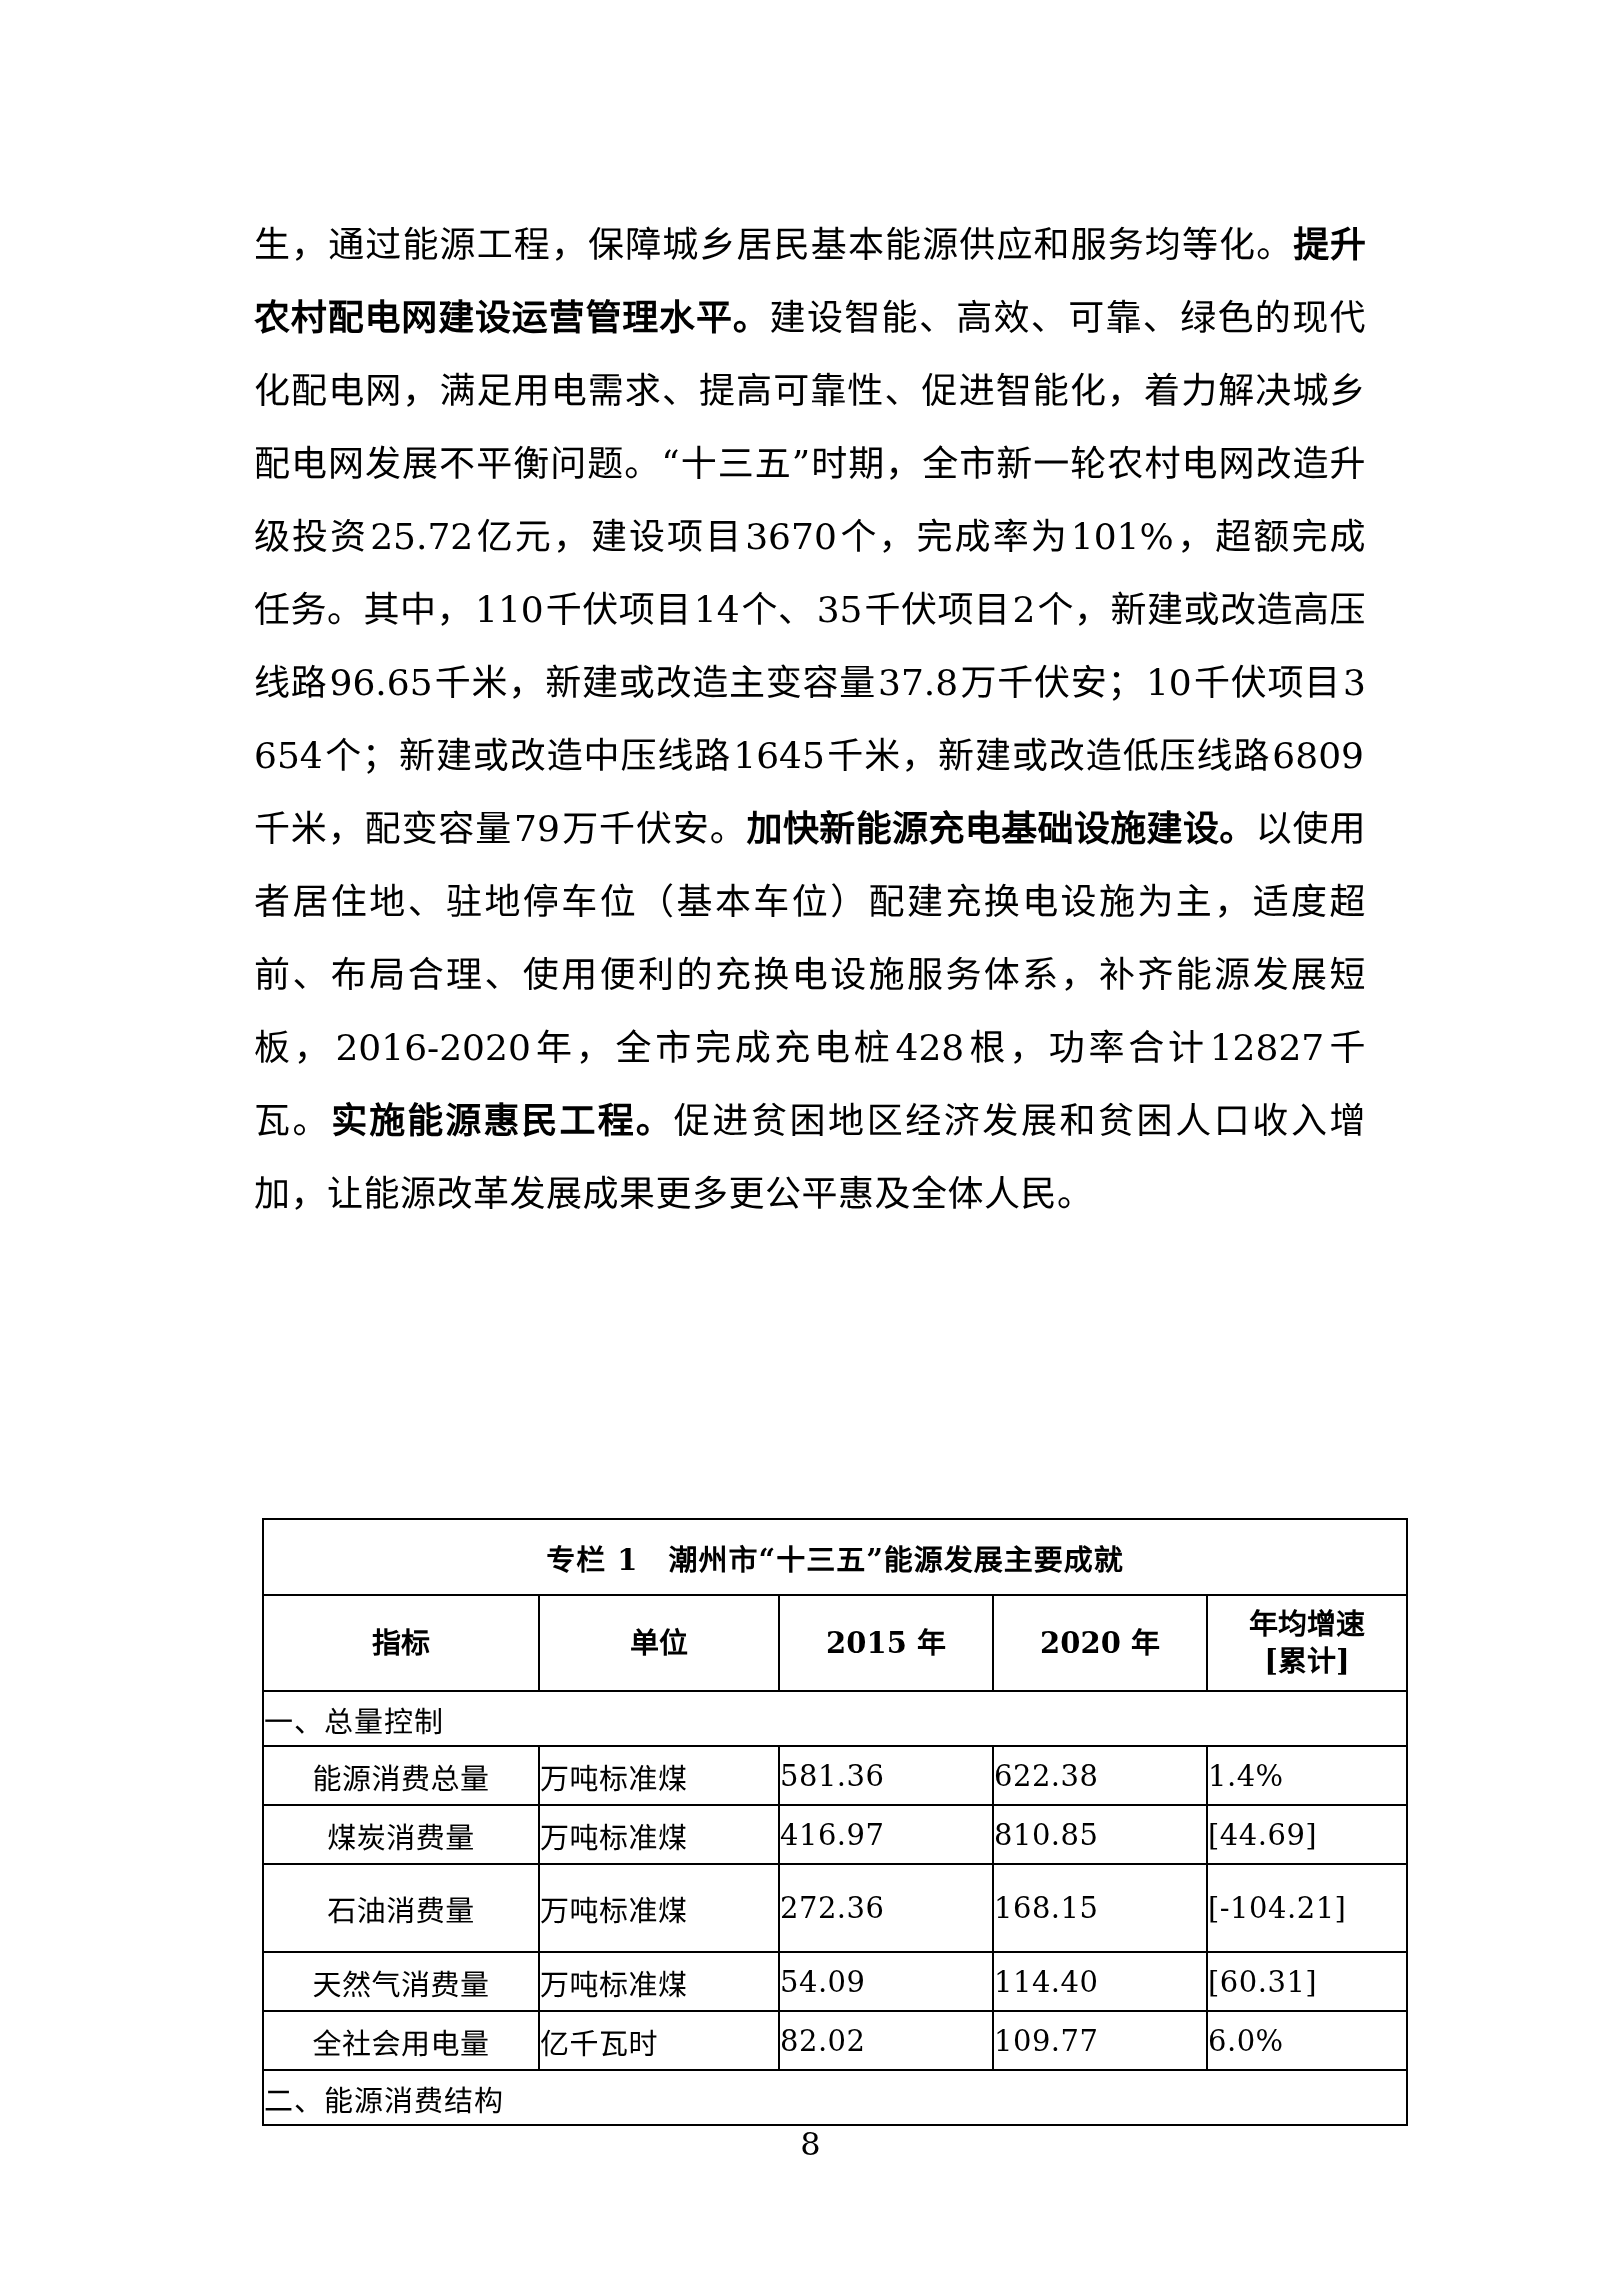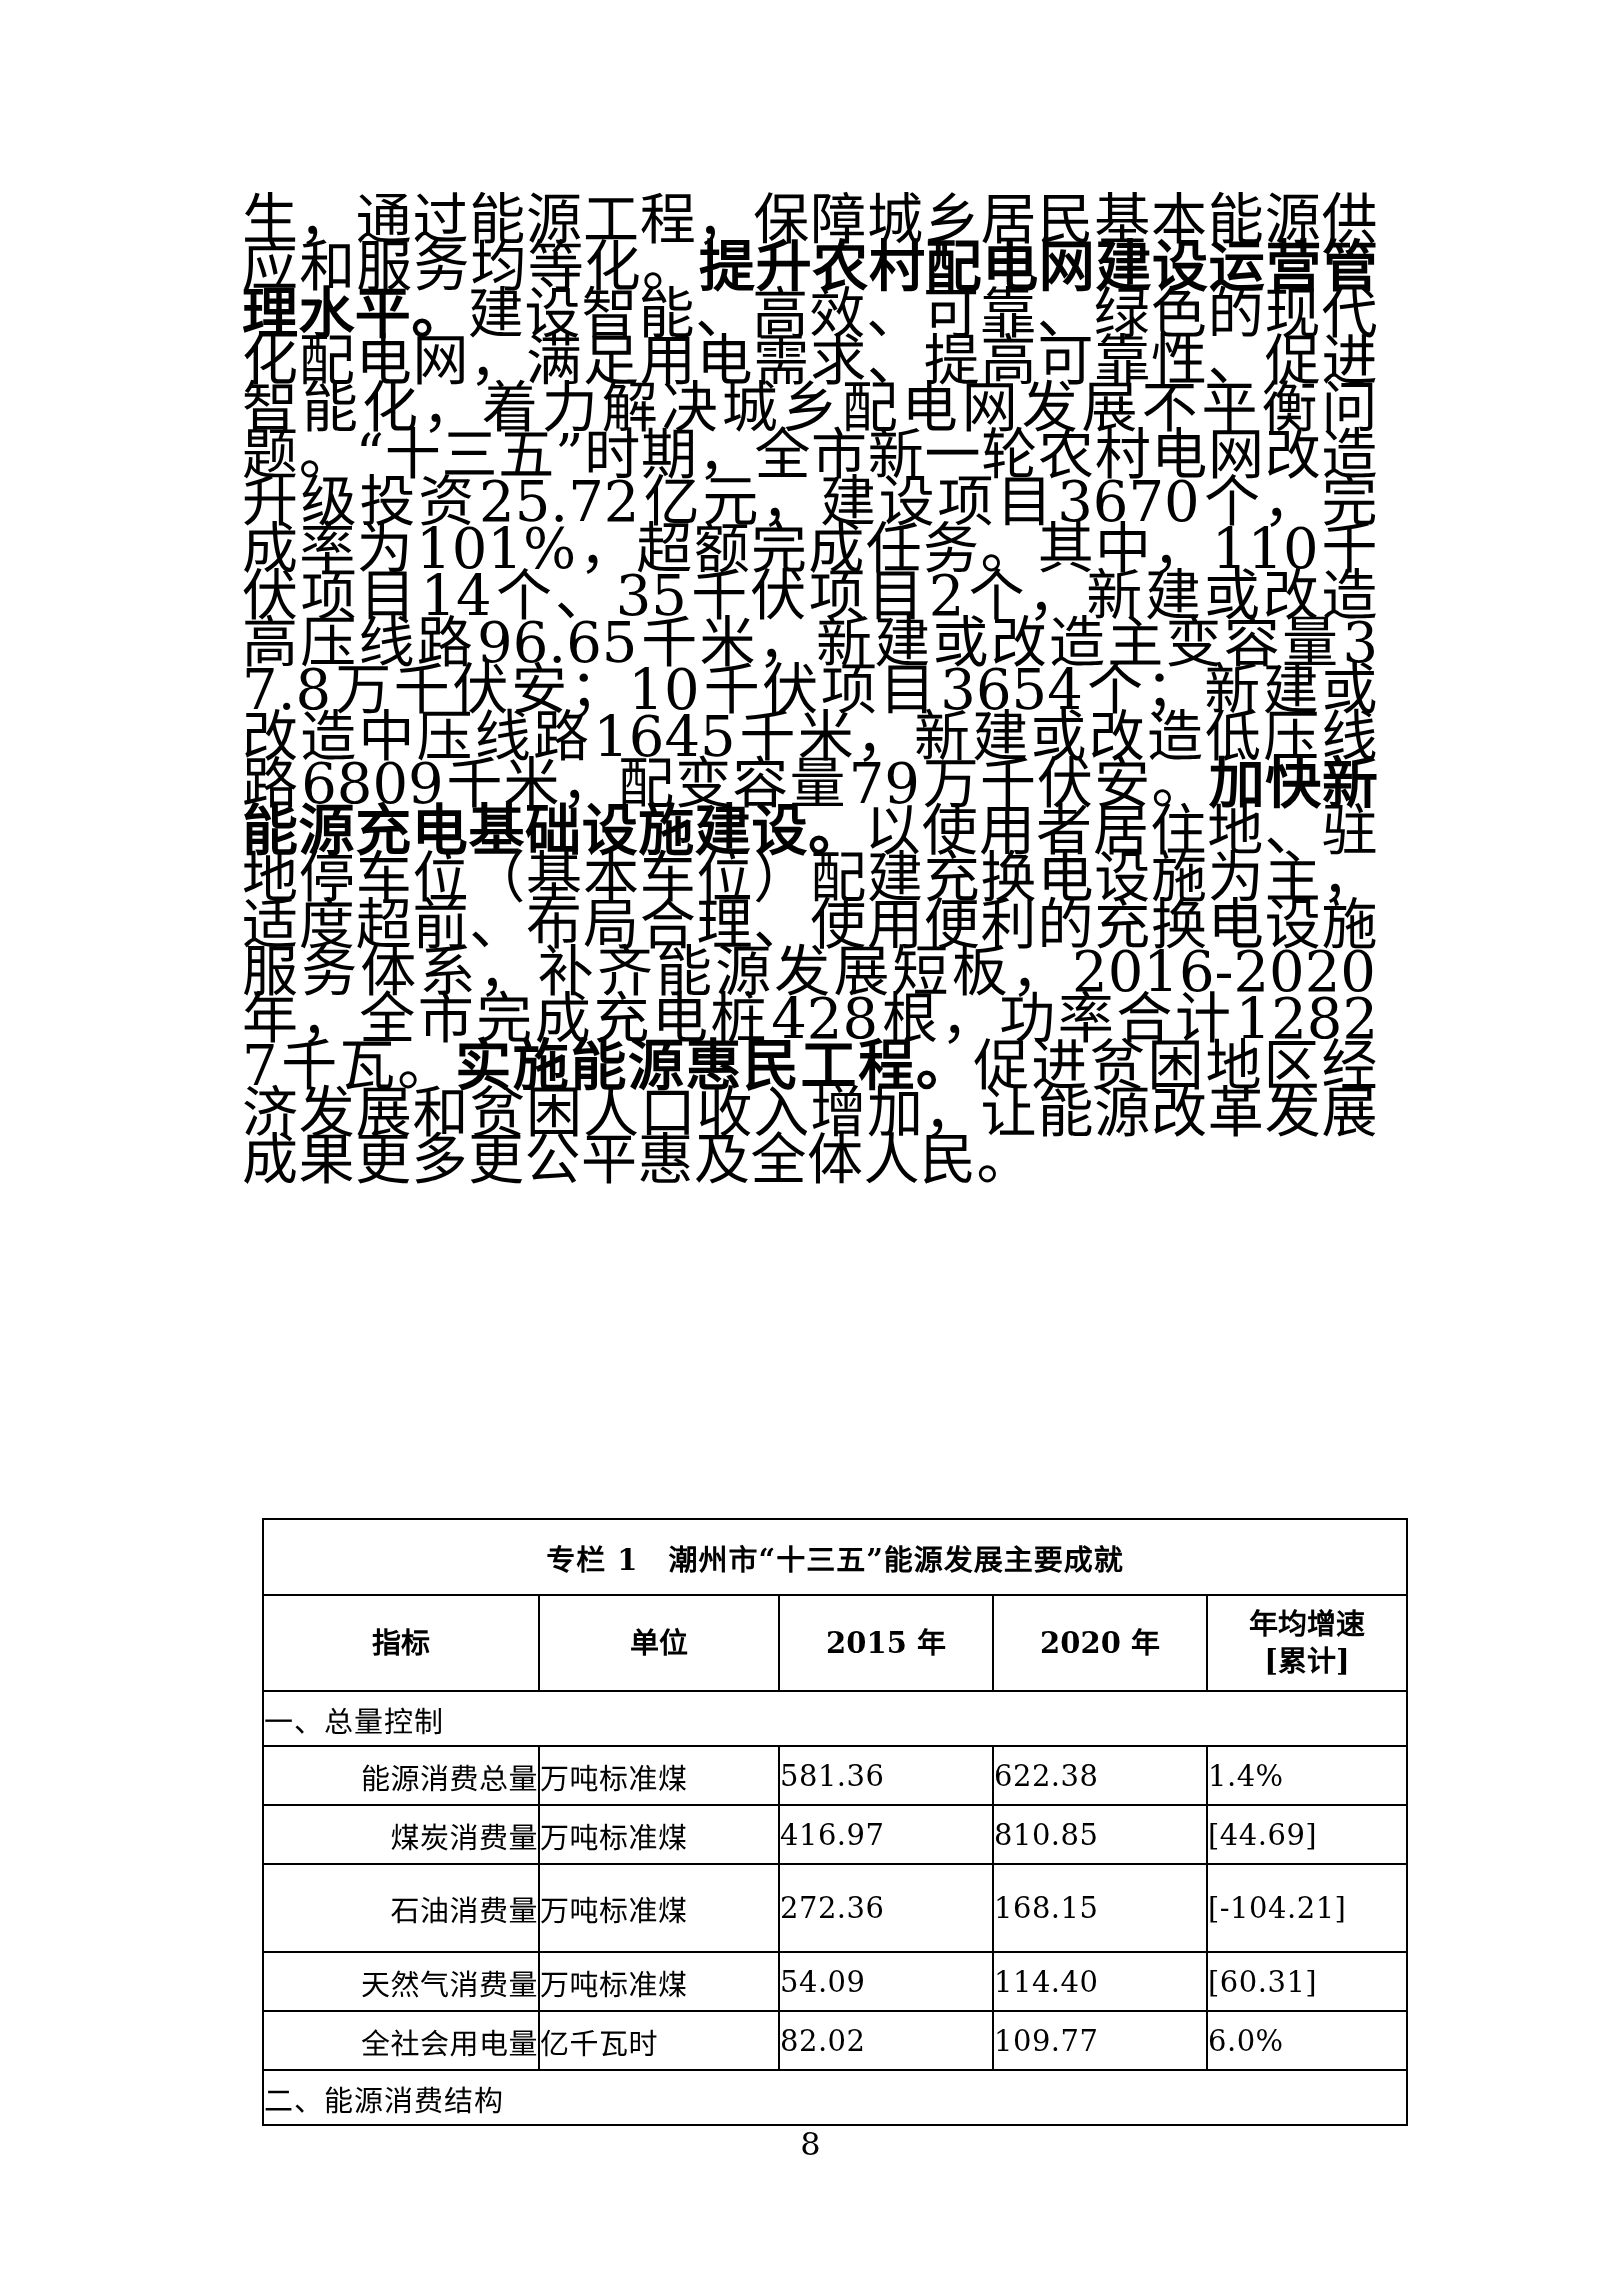--- a/index.html
+++ b/index.html
@@ -28,26 +28,26 @@
 
   
   .content {
     position: absolute;
     left: 238px;
     top: 192px;
     width: 1144px;
   }
 
   .para {
-    font-size: 56px;
-    line-height: 47px;
+    font-size: 36px;
+    line-height: 73px;
     text-align: justify;
     text-justify: inter-ideograph;
     letter-spacing: 0.5px;
-    margin: 4px;
+    margin: 16px;
     text-indent: 0;
     word-break: break-all;
   }
 
   .para .bold {
     font-family: "DejaVu Sans", "Liberation Sans", sans-serif;
     font-weight: 700;
     letter-spacing: 0px;
   }
 
@@ -102,21 +102,21 @@
     text-align: left;
     font-family: "DejaVu Sans", "Liberation Sans", sans-serif;
     font-weight: 400;
     font-size: 30px;
     height: 53px;
     padding-left: 11.8px;
     letter-spacing: 1px;
   }
 
   td.name-cell {
-    text-align: right;
+    text-align: center;
     padding-left: 11.8px;
     height: 57px;
     font-size: 30px;
     letter-spacing: 0.5px;
   }
 
   td.unit-cell,
   td.val-cell {
     text-align: left;
     height: 57px;

